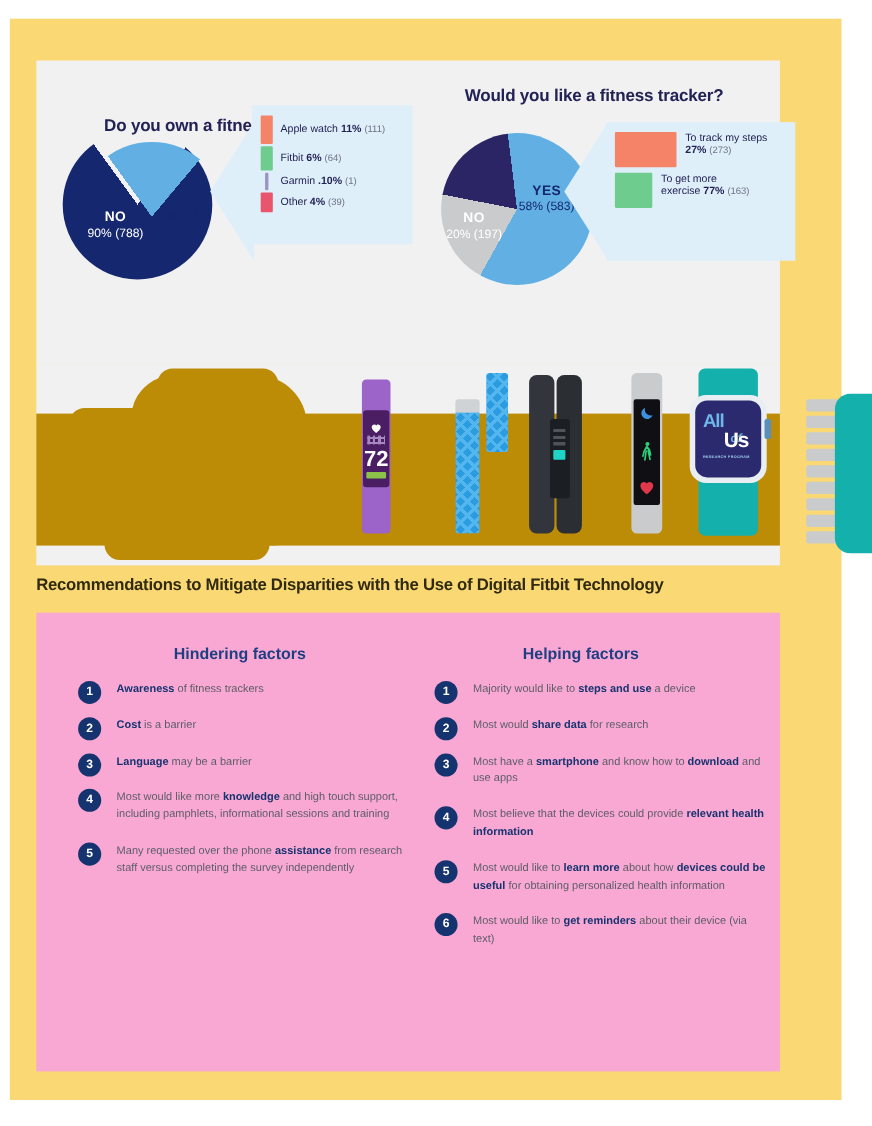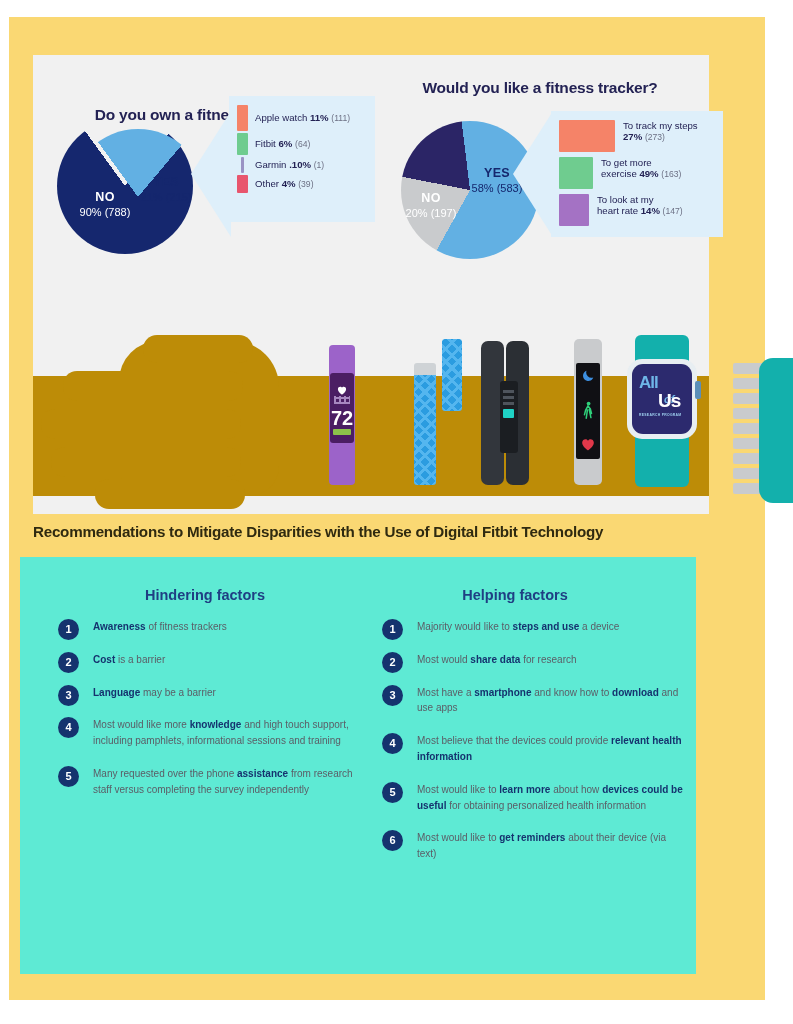--- a/index.html
+++ b/index.html
@@ -73,21 +73,21 @@
   .screen{position:absolute;}
   .wf{position:absolute;color:#fff;font-weight:bold;}
   .teal-blob{position:absolute;left:726px;top:27px;width:70px;height:145px;background:#13b0ac;
         border-radius:14px;}
   .links{position:absolute;left:700px;top:32px;width:30px;height:132px;}
   .link{position:absolute;left:0;width:30px;height:11px;background:#c9cbcd;border-radius:2px;}
 
   
   .rec-title{position:absolute;left:33px;top:523px;width:700px;color:#2f2a10;font-weight:bold;
      font-size:15.2px;letter-spacing:-.25px;}
-  .rec-card{position:absolute;left:20px;top:557px;width:676px;height:417px;background:#5eead4;}
+  .rec-card{position:absolute;left:33px;top:557px;width:676px;height:417px;background:#f9a8d4;}
   .col-head{position:absolute;color:#1f3f83;font-weight:bold;font-size:14.5px;text-align:center;}
   #ch1{left:20px;top:30px;width:330px;}
   #ch2{left:330px;top:30px;width:330px;}
   .col{position:absolute;top:62px;}
   #colA{left:38px;width:300px;}
   #colB{left:362px;width:306px;}
   .item{position:relative;padding-left:35px;margin-bottom:17px;}
   .num{position:absolute;left:0;top:0px;width:21px;height:21px;border-radius:50%;
        background:#15336e;color:#fff;font-size:11px;font-weight:bold;text-align:center;
        line-height:21px;}
@@ -152,25 +152,21 @@
     </div>
     <div class="ptr" id="ptr2"></div>
     <div class="callout" id="call2">
       <div class="legend" id="legend2">
           <div class="leg2-row">
             <div class="leg2-sw" style="width: 56px; background: rgb(245, 131, 104);"></div>
             <div class="leg-tx">To track my steps<br><b>27%</b> <span class="n">(273)</span></div>
           </div>
           <div class="leg2-row">
             <div class="leg2-sw" style="width: 34px; background: rgb(111, 204, 143);"></div>
-            <div class="leg-tx">To get more<br>exercise <b>49%</b> <span class="n">(163)</span></div>
-          </div>
-          <div class="leg2-row">
-            <div class="leg2-sw" style="width: 30px; background: rgb(164, 114, 196);"></div>
-            <div class="leg-tx">To look at my<br>heart rate <b>14%</b> <span class="n">(147)</span></div>
+            <div class="leg-tx">To get more<br>exercise <b>77%</b> <span class="n">(163)</span></div>
           </div>
         </div>
     </div>
 
     <div class="cap" id="cap1">
       <span>If Yes, what kind of</span><br>
       <span>fitness tracker do you own now?</span>
     </div>
     <div class="cap" id="cap2">
       <span>If Yes, why would</span><br>

